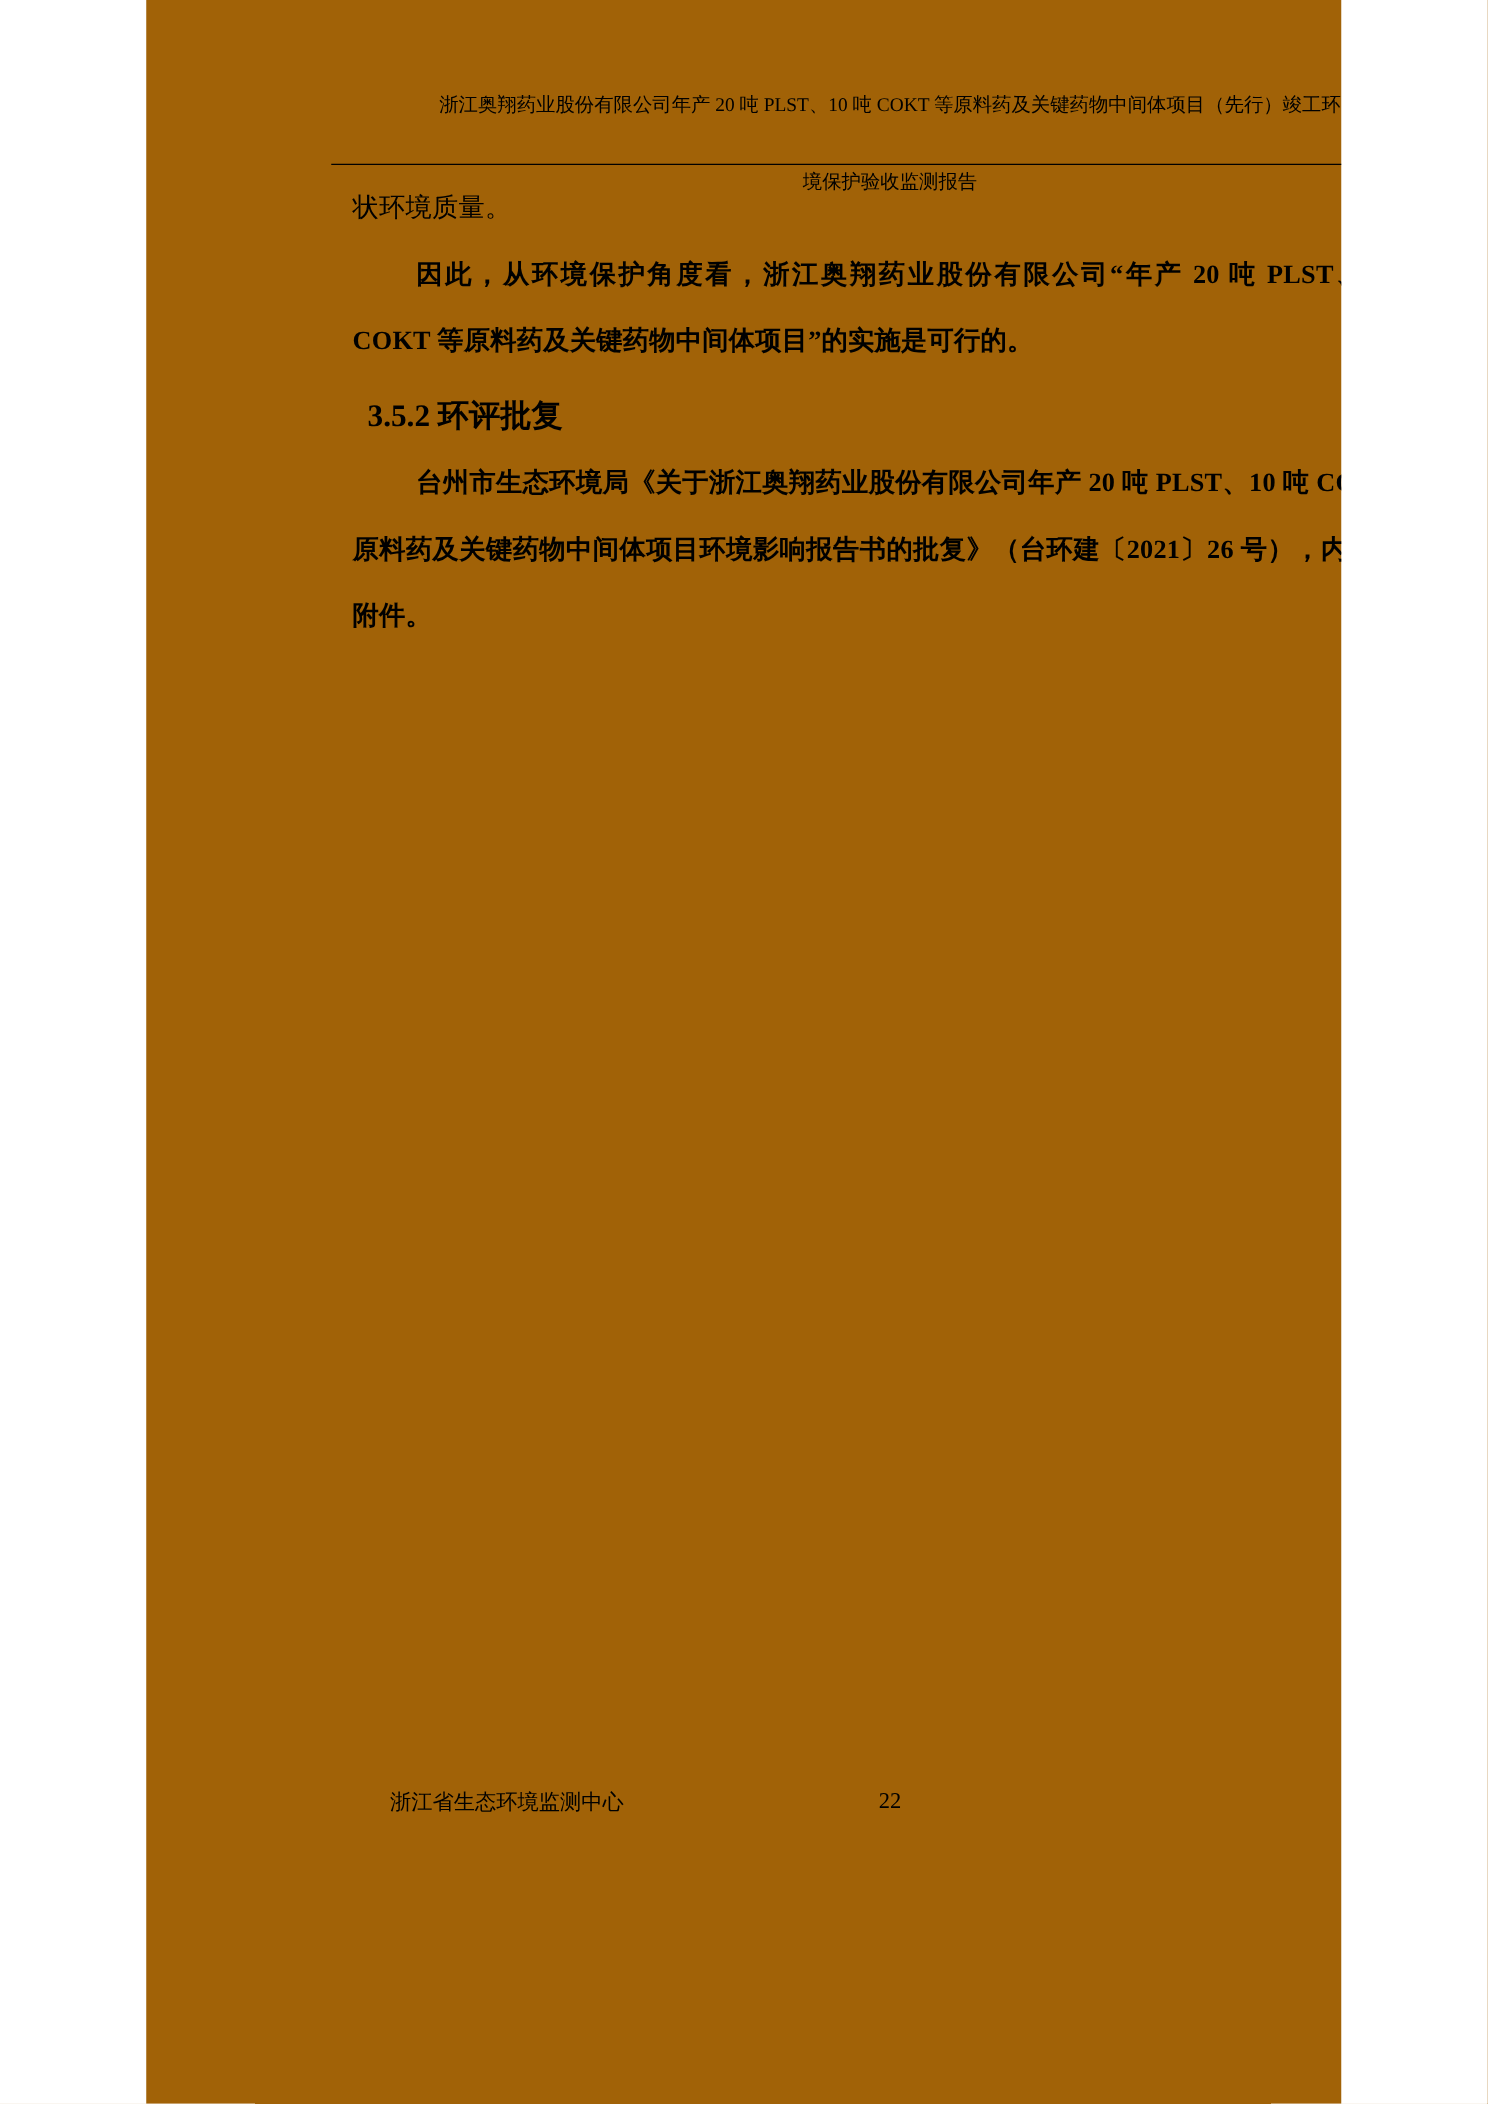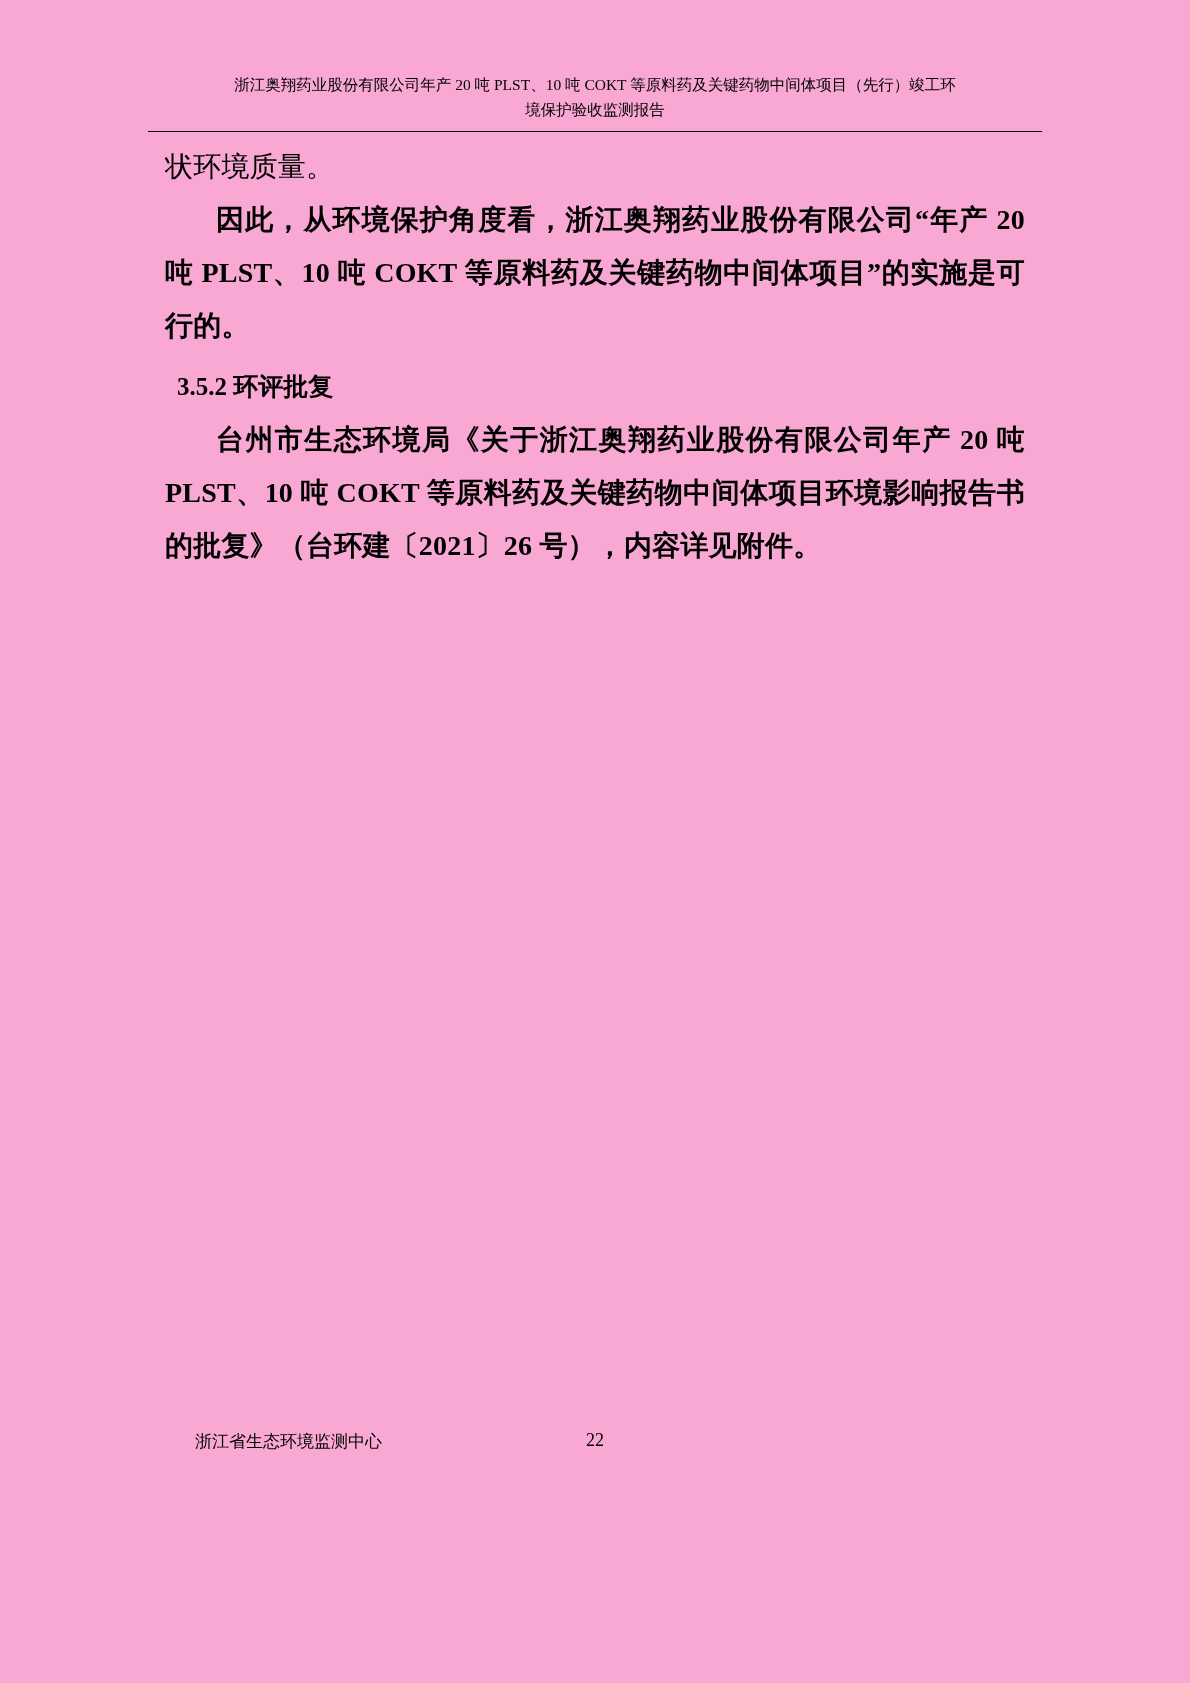--- a/index.html
+++ b/index.html
@@ -6,24 +6,24 @@
     margin: 0;
     padding: 0;
     background: #ffffff;
   }
   body {
     font-family: "Liberation Serif", "DejaVu Serif", serif;
     color: #000000;
   }
   .page {
     position: relative;
-    width: 1190px;
+    width: 956px;
     height: 1683px;
     margin: 0 auto;
-    background: #f9a8d4;
+    background: #a16207;
     box-sizing: border-box;
     overflow: hidden;
   }
 
   
   .header {
     position: absolute;
     left: 165px;
     top: 72px;
     width: 860px;
@@ -31,40 +31,41 @@
     font-size: 15.5px;
     line-height: 1.62;
     color: #000;
   }
   .header-line {
     display: block;
     white-space: nowrap;
   }
   .header-line.second {
     white-space: normal;
+    margin-top: 36px;
   }
   .header-rule {
     position: absolute;
     left: 148px;
     top: 131px;
     width: 894px;
     height: 0;
     border-top: 1.2px solid #000;
   }
 
   
   .content {
     position: absolute;
     left: 165px;
     top: 140px;
     width: 860px;
   }
   p.para {
     margin: 0 0 0 0;
-    font-size: 28px;
+    font-size: 21px;
     line-height: 53px;
     text-align: justify;
     text-justify: inter-ideograph;
     letter-spacing: 0.2px;
   }
   p.indent {
     text-indent: 51px;
     font-weight: bold;
   }
   h3.heading {

